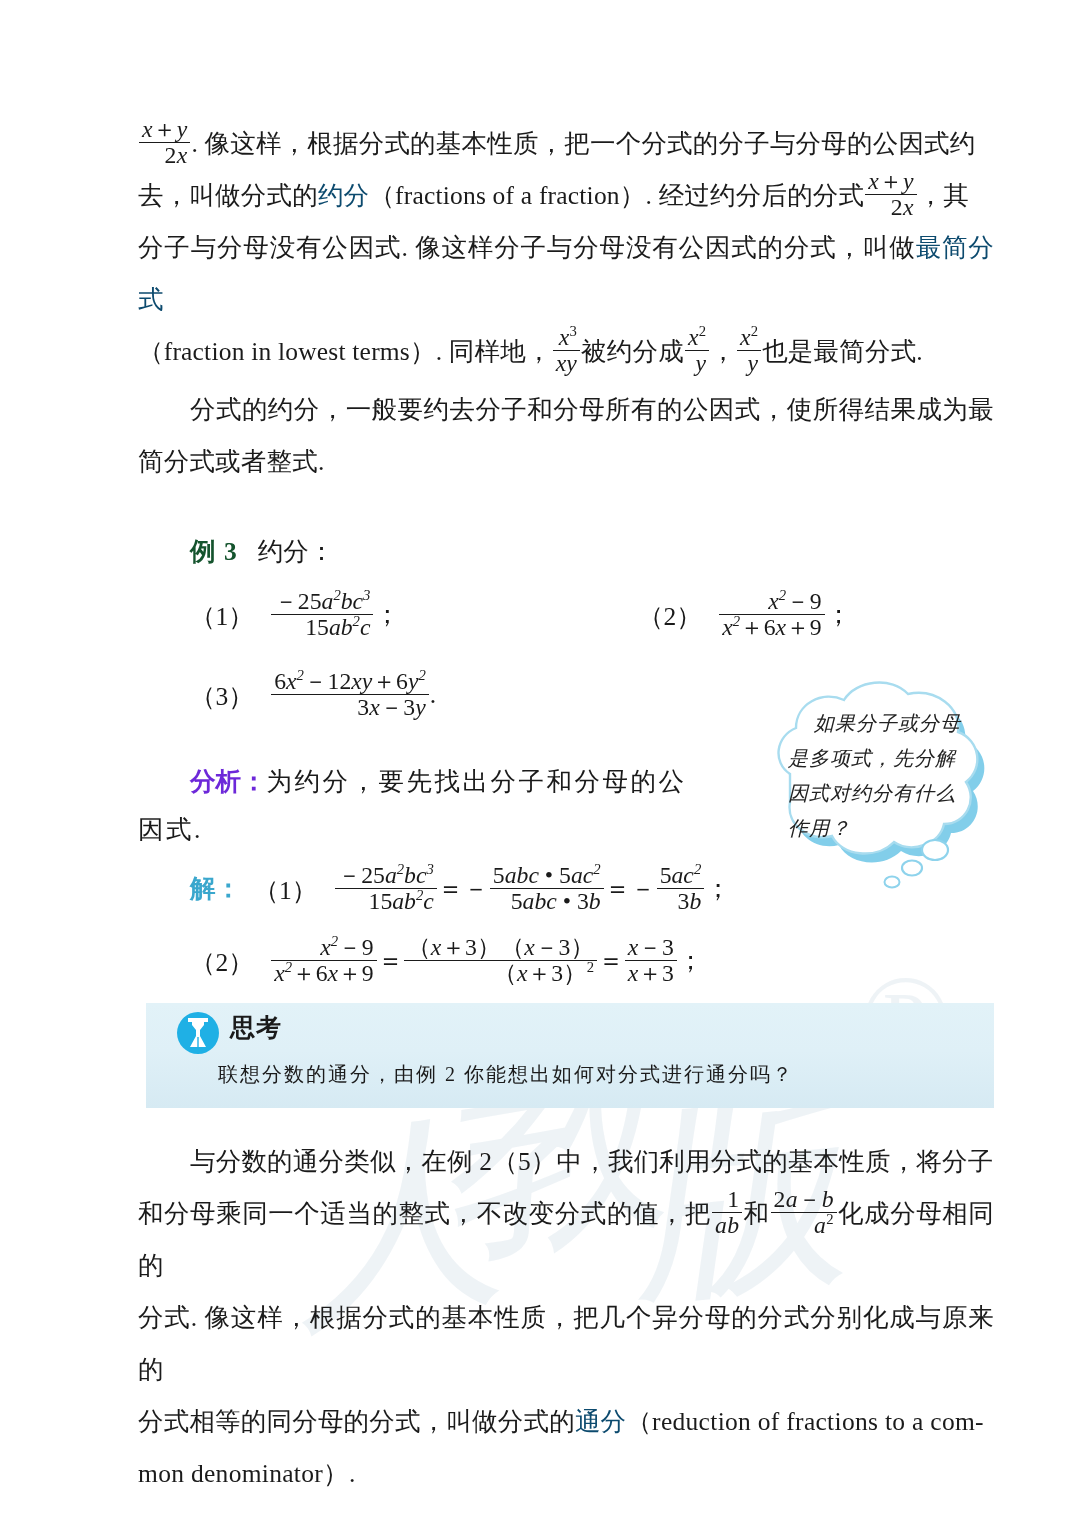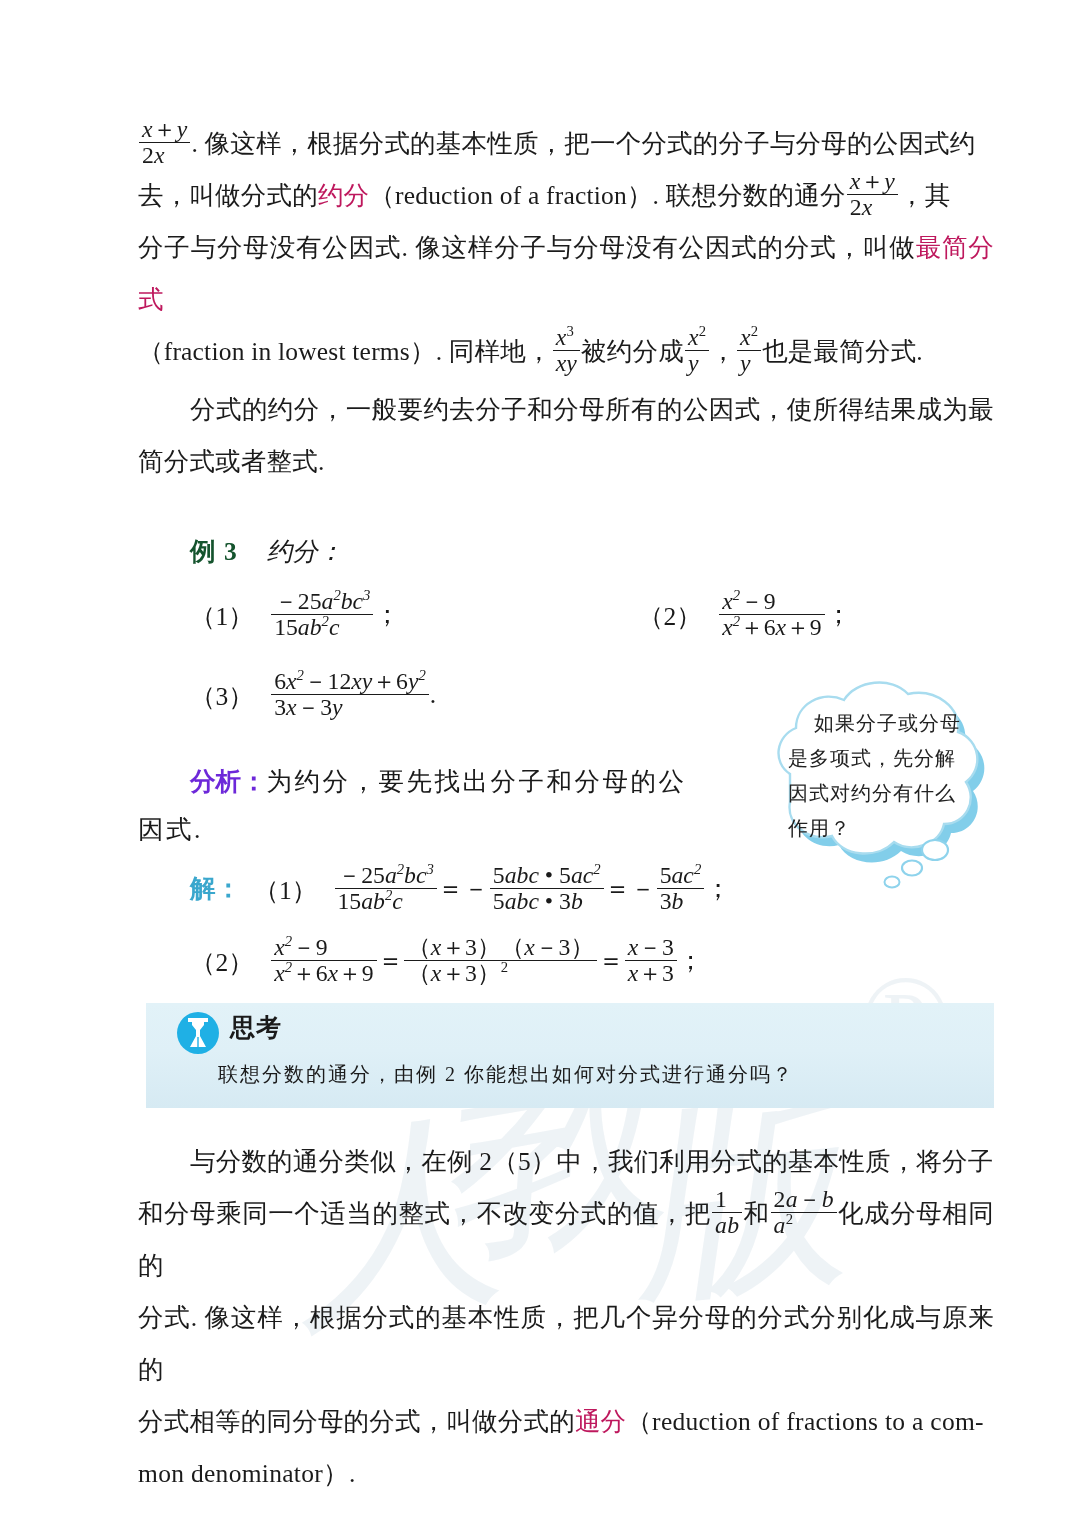--- a/index.html
+++ b/index.html
@@ -47,28 +47,28 @@
   
   .para {
     font-size:25.5px;
     line-height:52px;
     letter-spacing:.2px;
     text-align:justify;
     text-justify:inter-ideograph;
     color:#1b1b1b;
   }
   .para.indent { text-indent:52px; }
-  .accent { color:#be185d; }
+  .accent { color:#0c4a6e; }
   .en { font-family:"Liberation Serif","DejaVu Serif",serif; letter-spacing:.3px; }
 
   
   .frac {
     display:inline-block;
     vertical-align:-0.52em;
-    text-align:left;
+    text-align:right;
     line-height:1.06;
     font-size:.93em;
     margin:0 1px;
     position:relative;
     top:-1px;
   }
   .frac .num { display:block; padding:0 3px; }
   .frac .den { display:block; padding:0 3px; border-top:1.6px solid #1b1b1b; }
   .frac.tall { vertical-align:-0.55em; }
   i.v { font-style:italic; font-family:"Liberation Serif","DejaVu Serif",serif;}
@@ -77,21 +77,21 @@
   sup.en-e { font-size:.62em; vertical-align:super; line-height:0; font-style:normal;}
 
   
   .example-head {
     margin-top:44px;
     font-size:25.5px;
     padding-left:52px;
     line-height:40px;
   }
   .ex-label { color:#14532d; font-weight:bold; letter-spacing:1px;}
-  .ex-title { margin-left:29px;font-style:italic; }
+  .ex-title { margin-left:20px; }
 
   .prob-row {
     position:relative;
     padding-left:52px;
     font-size:25.5px;
     margin-top:18px;
     min-height:62px;
   }
   .prob-col2 { position:absolute; left:500px; top:0; }
   .prob-item { display:inline-block; white-space:nowrap; }
@@ -121,20 +121,21 @@
   }
   .bubble-svg { position:absolute; left:0; top:0; }
   .bubble-text {
     position:absolute;
     left:36px; top:42px;
     width:180px;
     font-size:20px;
     line-height:35px;
     color:#222;
     font-family:"Liberation Serif","DejaVu Serif",serif;
+    font-style:italic;
     text-indent:26px;
     letter-spacing:1px;
   }
 
   
   .thinkbox {
     position:absolute;
     left:146px; top:1003px;
     width:848px; height:105px;
     background:linear-gradient(180deg,#e2f2f8 0%, #dff0f7 45%, #d6eaf3 100%);
@@ -193,21 +194,21 @@
 
 <div class="page">
 
   <div class="content">
 
     <div class="para">
       <span class="frac">
         <span class="num"><i class="v">x</i>＋<i class="v">y</i></span>
         <span class="den">2<i class="v">x</i></span>
       </span><span>. 像这样，根据分式的基本性质，把一个分式的分子与分母的公因式约</span><br>
-      <span>去，叫做分式的</span><span class="accent">约分</span><span>（reduction of a fraction）. 联想分数的通分</span><span class="frac">
+      <span>去，叫做分式的</span><span class="accent">约分</span><span>（fractions of a fraction）. 经过约分后的分式</span><span class="frac">
         <span class="num"><i class="v">x</i>＋<i class="v">y</i></span>
         <span class="den">2<i class="v">x</i></span>
       </span><span>，其</span><br>
       <span>分子与分母没有公因式. 像这样分子与分母没有公因式的分式，叫做</span><span class="accent">最简分式</span><br>
       <span>（fraction in lowest terms）. 同样地，</span><span class="frac">
         <span class="num"><i class="v">x</i><sup class="en-e">3</sup></span>
         <span class="den"><i class="v">xy</i></span>
       </span><span>被约分成</span><span class="frac">
         <span class="num"><i class="v">x</i><sup class="en-e">2</sup></span>
         <span class="den"><i class="v">y</i></span>

